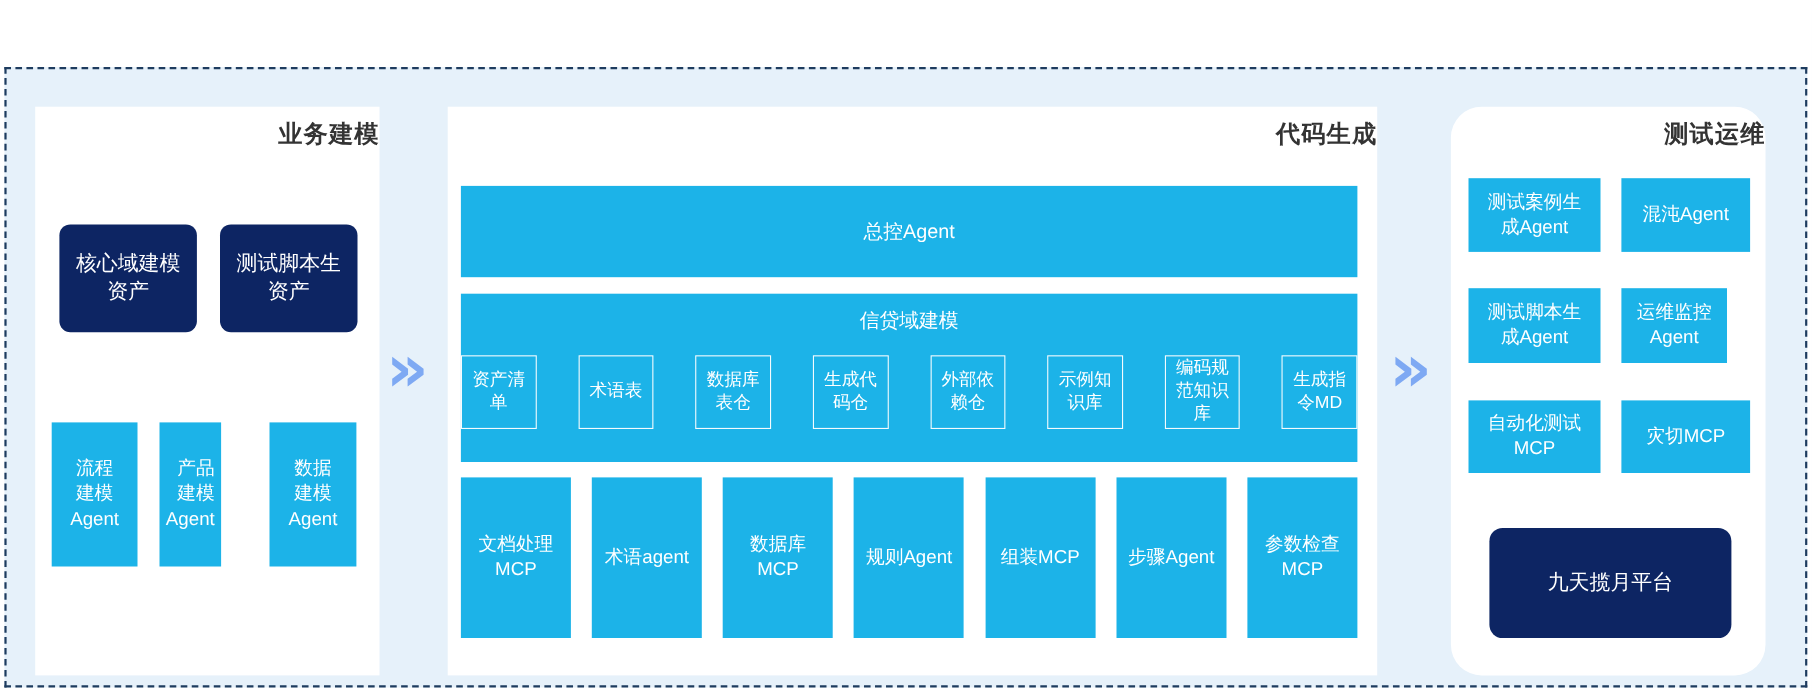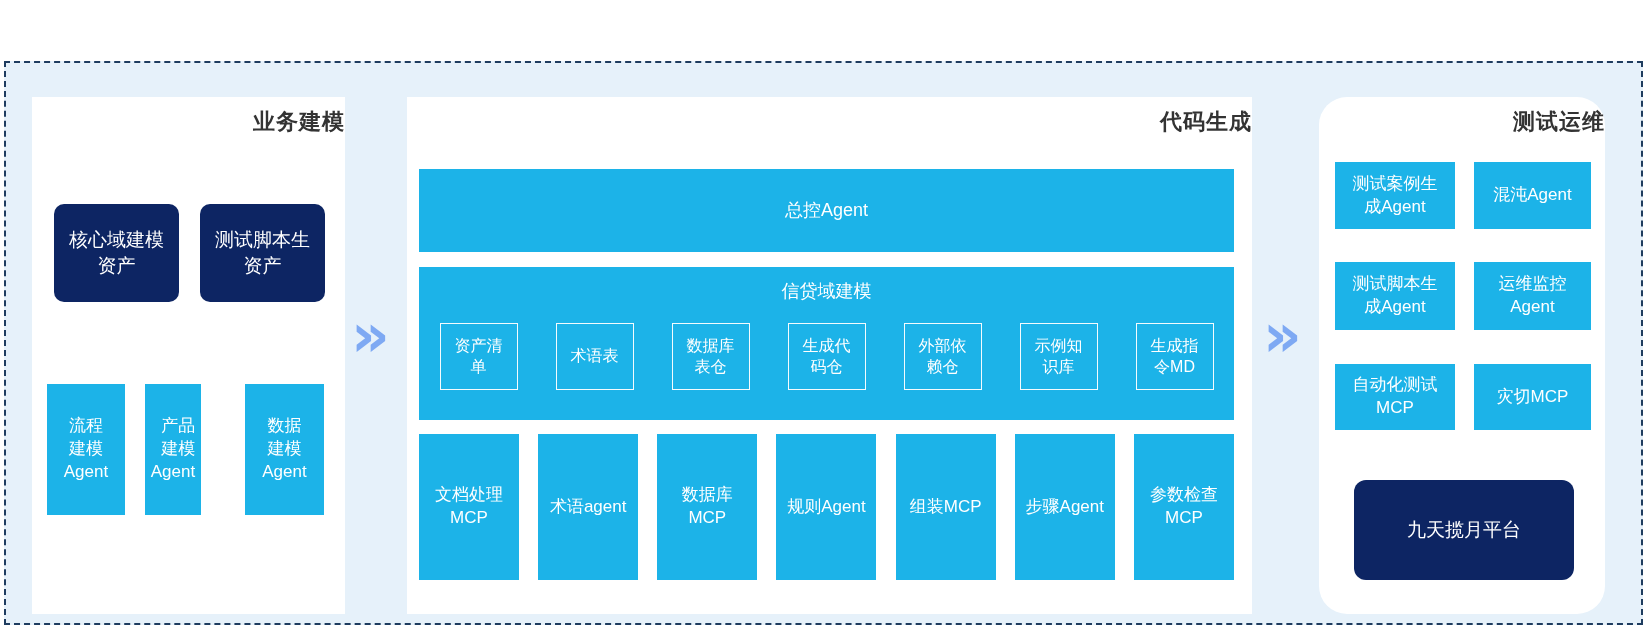--- a/index.html
+++ b/index.html
@@ -65,21 +65,21 @@
   }
   .mcp-box{
     position:static;width:100px;height:146px;background:#1cb3e8;color:#ffffff;
     display:flex;align-items:center;justify-content:center;text-align:center;
     white-space:pre-line;line-height:1.35;font-size:17px;
   }
   
   #to-box-0{left:16px;top:65px;width:120px;height:67px;}
   #to-box-1{left:155px;top:65px;width:117px;height:67px;}
   #to-box-2{left:16px;top:165px;width:120px;height:68px;}
-  #to-box-3{left:155px;top:165px;width:117px;height:68px;}
+  #to-box-3{left:155px;top:165px;width:96px;height:68px;}
   #to-box-4{left:16px;top:267px;width:120px;height:66px;}
   #to-box-5{left:155px;top:267px;width:117px;height:66px;}
   #platform-box{left:35px;top:383px;width:220px;height:100px;border-radius:12px;font-size:19px;}
   
   .chev{
     position:absolute;color:#7ea9f3;font-size:60px;font-weight:bold;line-height:1;
     font-family:"DejaVu Sans","Liberation Sans",sans-serif;user-select:none;
   }
   #chev-1{left:345px;top:242px;}
   #chev-2{left:1257px;top:242px;}
@@ -122,20 +122,23 @@
 单</div>
           <div class="context-box">术语表</div>
           <div class="context-box">数据库
 表仓</div>
           <div class="context-box">生成代
 码仓</div>
           <div class="context-box">外部依
 赖仓</div>
           <div class="context-box">示例知
 识库</div>
+          <div class="context-box">编码规
+范知识
+库</div>
           <div class="context-box">生成指
 令MD</div>
         </div>
       </div>
 
       <div id="mcp-row">
         <div class="mcp-box">文档处理
 MCP</div>
         <div class="mcp-box">术语agent</div>
         <div class="mcp-box">数据库

